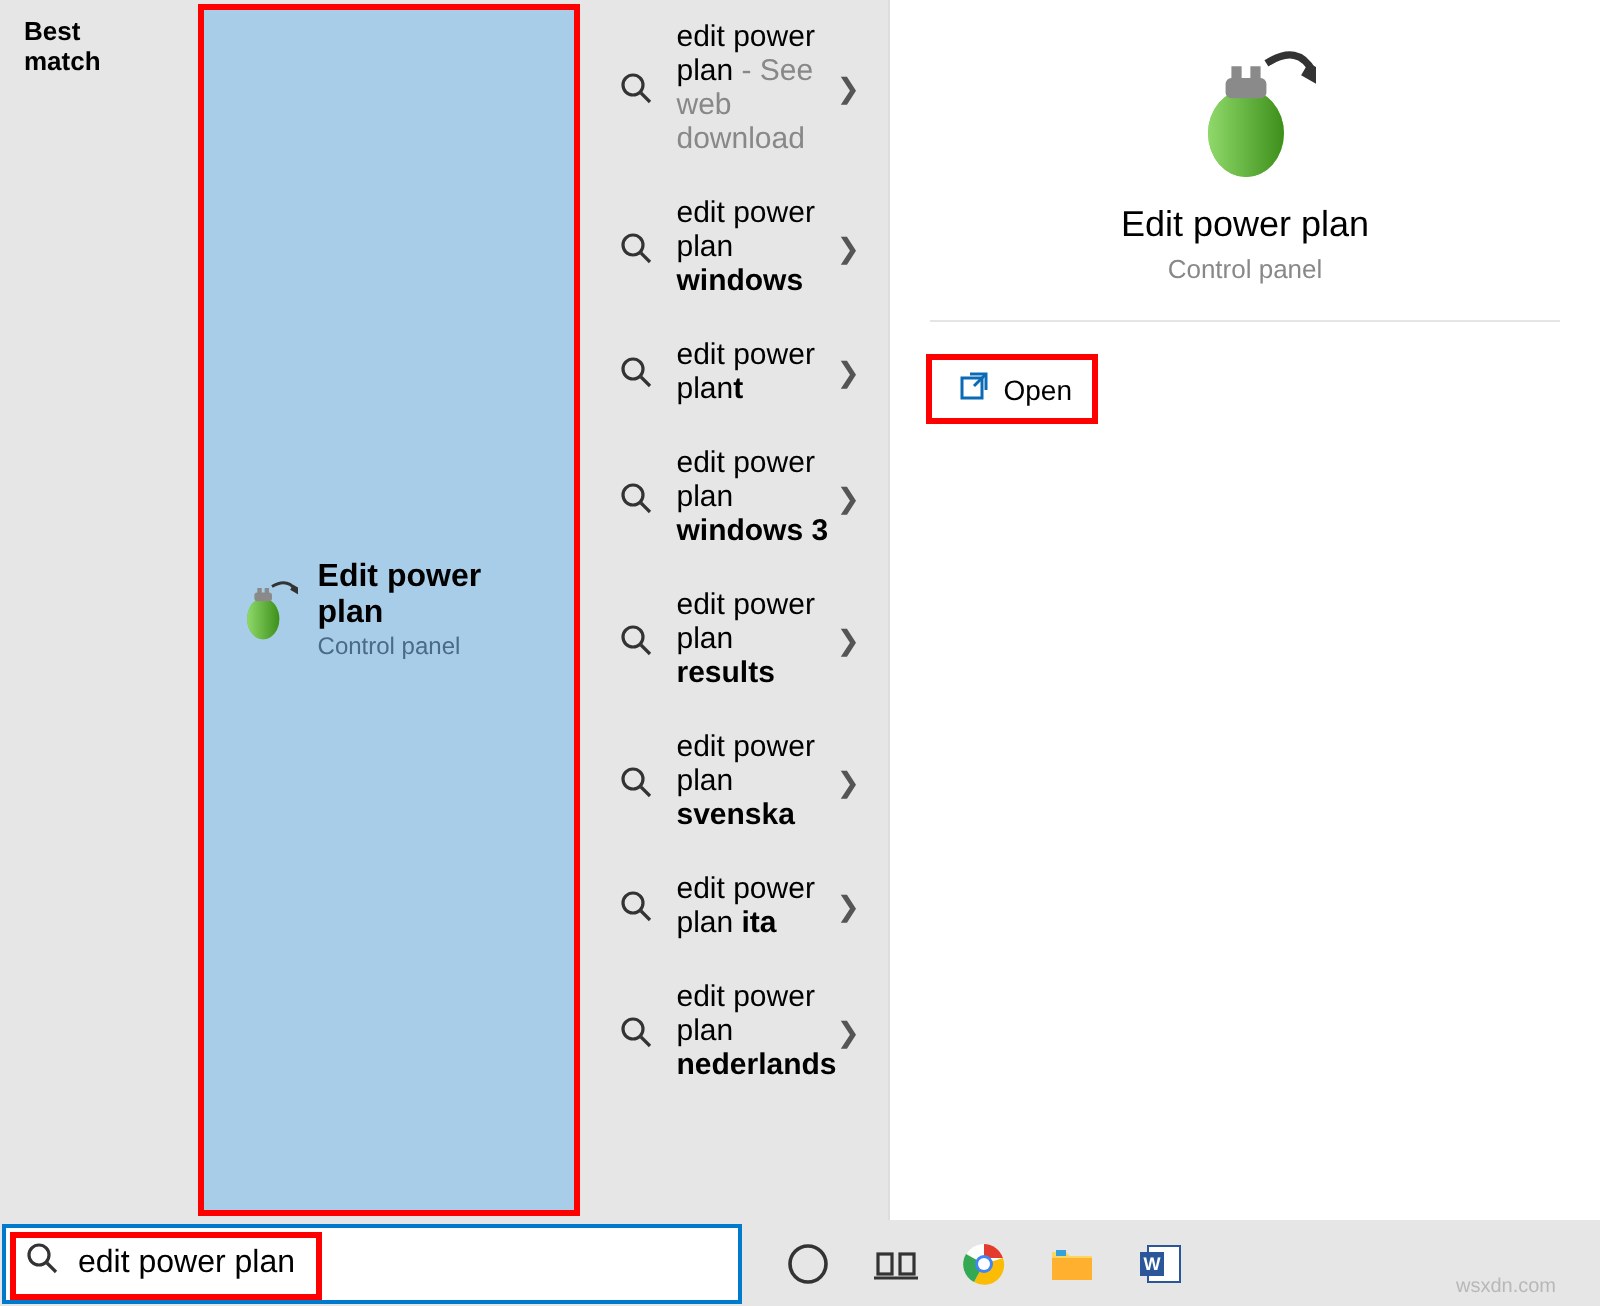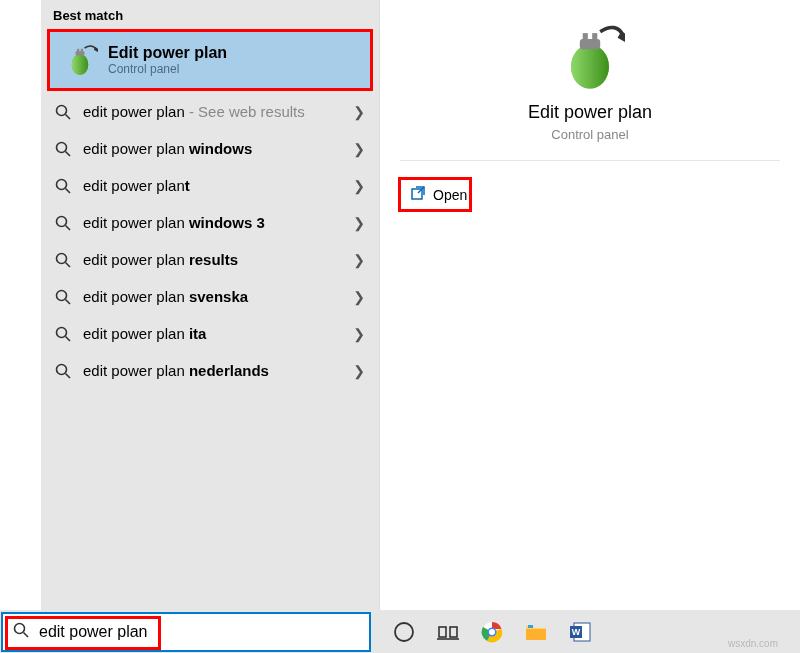--- a/index.html
+++ b/index.html
@@ -1,37 +1,37 @@
 <!DOCTYPE html>
 <html><head>
   <meta charset="utf-8">
   <style>
     * { margin: 0; padding: 0; box-sizing: border-box; font-family: "Segoe UI", Arial, sans-serif; }
     body { width: 800px; height: 653px; background: #fff; overflow: hidden; position: relative; }
     .container { display: flex; height: 610px; }
-    .left-panel { width: 338px; background: #e6e6e6; display: flex; flex-direction: column; margin-left: 41px; }
+    .left-panel { width: 444px; background: #e6e6e6; display: flex; flex-direction: row; }
     .right-panel { flex: 1; background: #fff; border-left: 1px solid #ddd; }
     .section-header { font-size: 13px; font-weight: 600; padding: 8px 12px 4px; color: #000; }
     .best-match-item { display: flex; align-items: center; background: #a8cde8; padding: 10px 12px; border: 3px solid red; margin: 2px 6px; }
     .bm-icon { width: 36px; height: 36px; margin-right: 10px; display:flex; align-items:center; justify-content:center;}
     .bm-texts { display: flex; flex-direction: column; }
     .bm-title { font-size: 16px; font-weight: 600; color: #000; }
     .bm-sub { font-size: 12px; color: #4a6a85; }
     .web-list { flex: 1; }
     .web-item { display: flex; align-items: center; padding: 10px 14px; cursor: pointer; }
     .search-glyph { width: 16px; height: 16px; margin-right: 12px; color: #333; flex-shrink:0; }
     .web-label { flex: 1; font-size: 15px; color: #000; }
     .web-label .light { color: #888; }
     .chev { color: #555; font-size: 14px; }
     .detail-header { display: flex; flex-direction: column; align-items: center; padding: 20px 0 18px; }
     .big-icon { width: 70px; height: 70px; margin-bottom: 12px; }
     .detail-title { font-size: 18px; color: #000; margin-bottom: 4px; }
     .detail-sub { font-size: 13px; color: #888; }
     .divider { height: 1px; background: #e5e5e5; margin: 0 20px; }
-    .open-row { display: flex; align-items: center; margin: 16px 18px; padding: 6px 10px; width: 74px; border: 3px solid red; cursor:pointer; }
+    .open-row { display: flex; align-items: center; margin: 16px 18px; padding: 6px 10px; width: 86px; border: 3px solid red; cursor:pointer;justify-content:flex-end; }
     .open-row span.icn { color: #0a6ab6; margin-right: 8px; font-size: 14px; }
     .open-row span.lbl { font-size: 14px; color: #000; }
     .taskbar { position: absolute; bottom: 0; left: 0; right: 0; height: 43px; background: #e6e6e6; display: flex; align-items: center; }
     .search-box { display: flex; align-items: center; width: 370px; height: 40px; background: #fff; border: 2px solid #007acc; margin-left: 1px; position: relative; }
     .search-box .sg { margin: 0 10px; color:#333; }
     .search-box input { border: none; outline: none; font-size: 16px; flex: 1; background: transparent; }
     .red-box-sb { position: absolute; left: 2px; top: 2px; width: 156px; height: 34px; border: 3px solid red; pointer-events:none; }
     .task-icons { display: flex; align-items: center; gap: 22px; margin-left: 22px; }
     .ticon { width: 22px; height: 22px; display:flex; align-items:center; justify-content:center; color:#333; }
     .battery-svg { width:100%; height:100%; }
@@ -67,21 +67,21 @@
       </div>
     </div>
     <div class="web-list" id="web-list">
         <div class="web-item">
     <span class="search-glyph">
       <svg width="16" height="16" viewBox="0 0 16 16">
               <circle cx="6.5" cy="6.5" r="5" fill="none" stroke="#333" stroke-width="1.6"></circle>
               <line x1="10.5" y1="10.5" x2="15" y2="15" stroke="#333" stroke-width="1.6"></line>
             </svg>
     </span>
-    <span class="web-label">edit power plan<b></b><span class="light"> - See web results</span></span>
+    <span class="web-label">edit power plan<b></b><span class="light"> - See web download</span></span>
     <span class="chev">❯</span>
         </div>
         <div class="web-item">
     <span class="search-glyph">
       <svg width="16" height="16" viewBox="0 0 16 16">
               <circle cx="6.5" cy="6.5" r="5" fill="none" stroke="#333" stroke-width="1.6"></circle>
               <line x1="10.5" y1="10.5" x2="15" y2="15" stroke="#333" stroke-width="1.6"></line>
             </svg>
     </span>
     <span class="web-label">edit power plan <b>windows</b><span class="light"></span></span>

